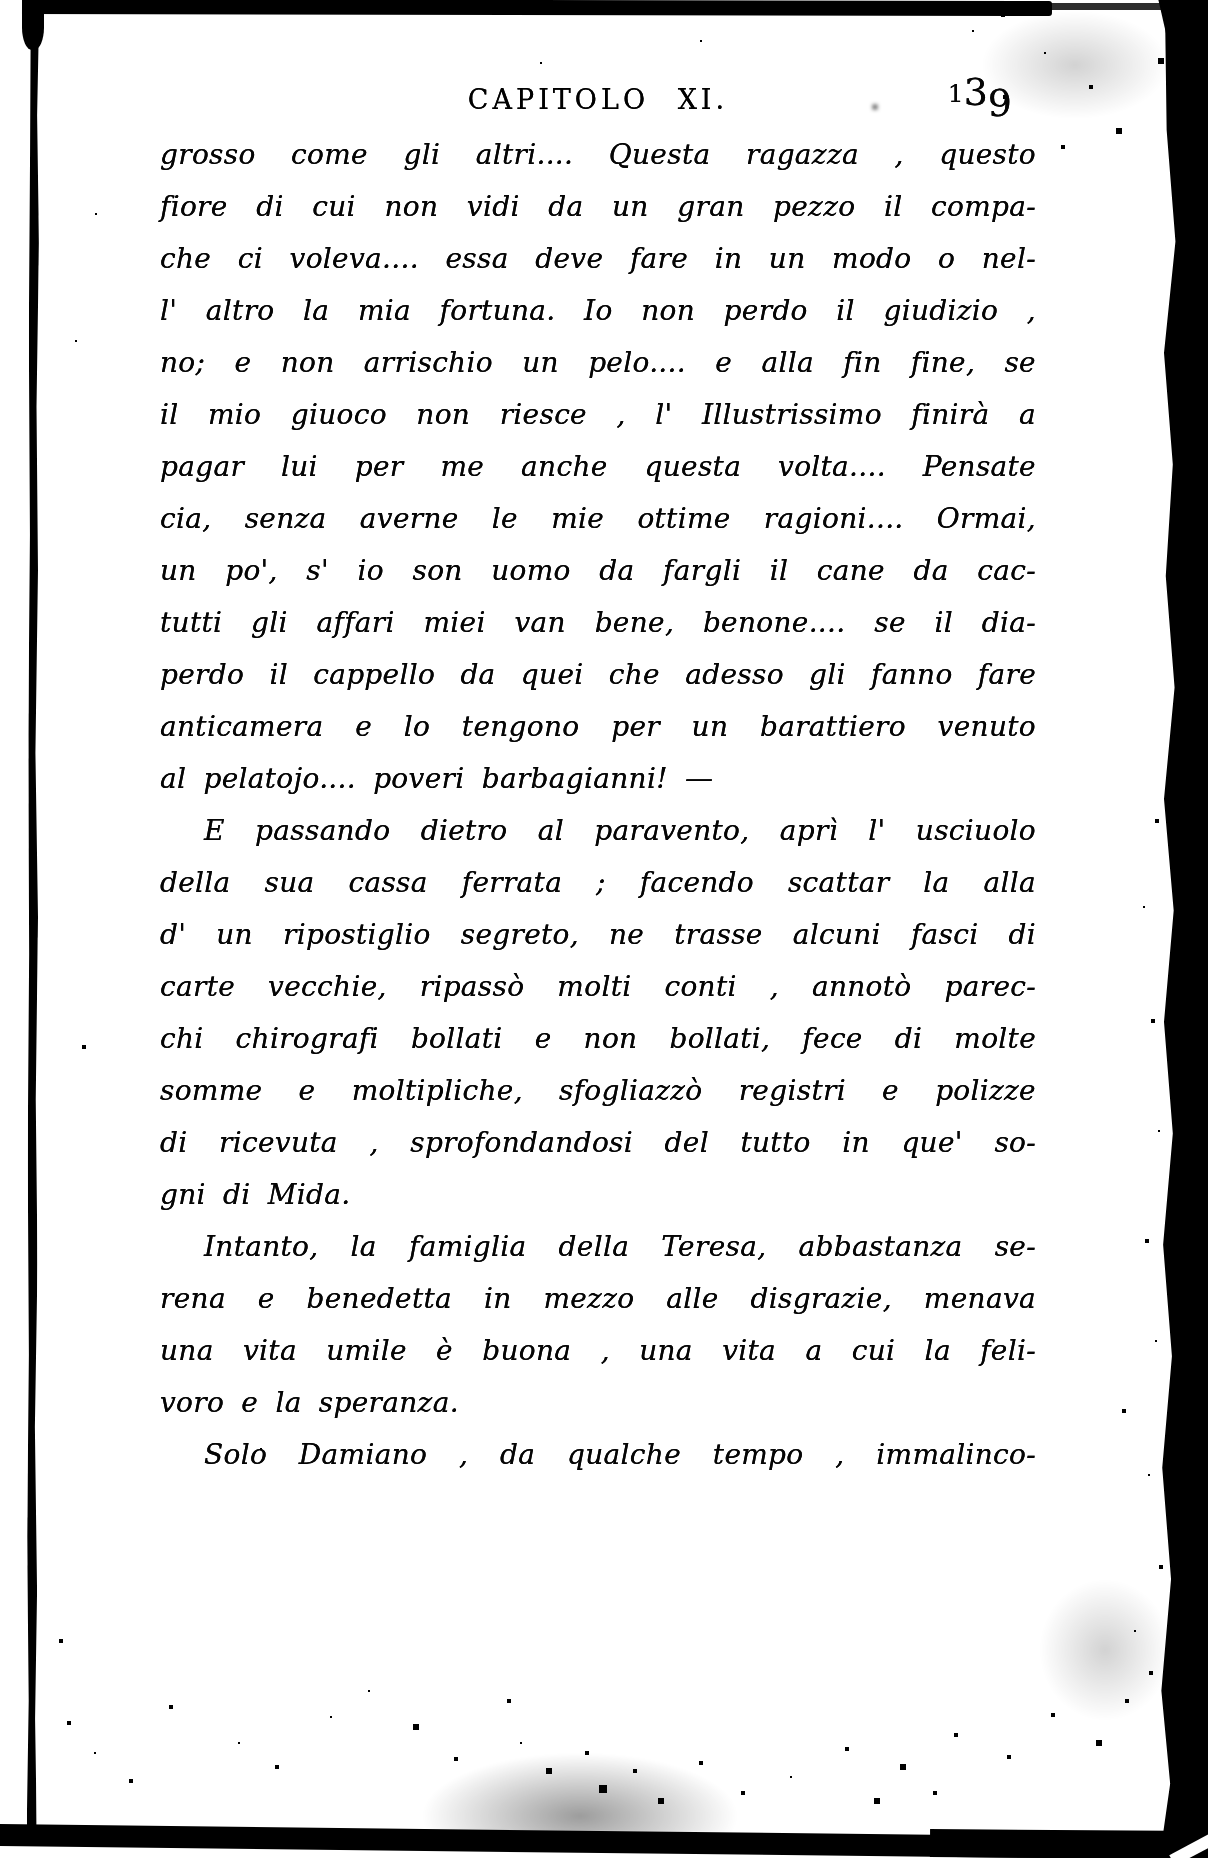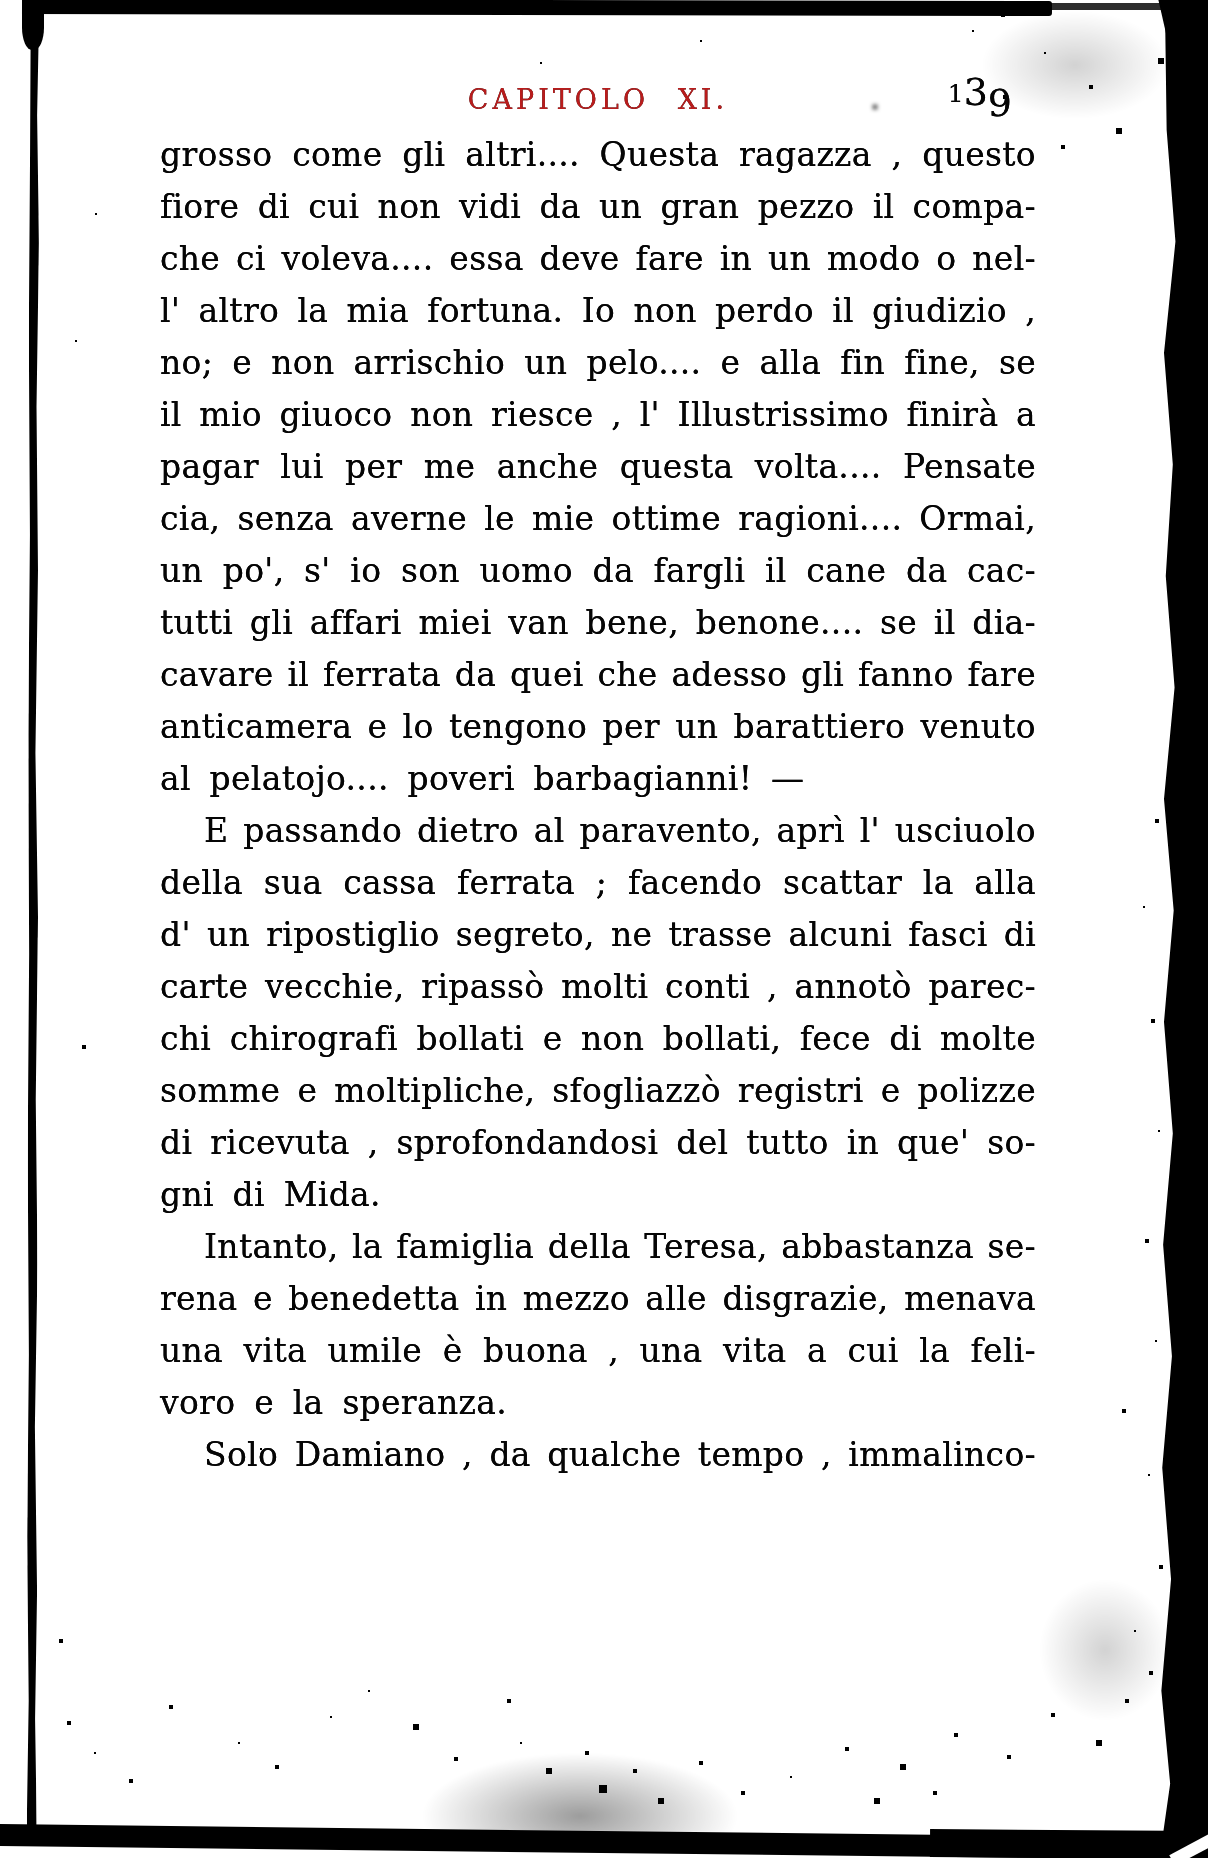--- a/index.html
+++ b/index.html
@@ -60,32 +60,32 @@
       1158px 1130px 0 0 #000, 1152px 1020px 0 1px #000, 1143px 906px 0 0 #000,
       1156px 820px 0 1px #000, 1090px 86px 0 1px #000, 1044px 52px 0 0 #000,
       1004px 96px 0 1px #000, 1118px 130px 0 2px #000, 1160px 60px 0 2px #000,
       972px 30px 0 0 #000, 1062px 146px 0 1px #000, 1002px 14px 0 1px #000,
       874px 106px 4px 1px #000, 95px 213px 0 0 #000, 75px 340px 0 0 #000,
       83px 1046px 0 1px #000, 60px 1640px 0 1px #000, 260px 1448px 0 0 #000,
       540px 62px 0 0 #000, 700px 40px 0 0 #000; }
   
   .header-row { position:absolute; left:160px; top:84px; width:876px; height:46px; }
   .chapter-title { text-align:center; font-size:27px; letter-spacing:4px; word-spacing:16px;
-                   color:#b91c1c; text-shadow:0 0 .5px rgba(0,0,0,.9); }
+                   color:#000000; text-shadow:0 0 .5px rgba(0,0,0,.9); }
   .page-number { position:absolute; right:24px; top:-10px; font-size:38px;
                  text-shadow:0 0 .5px rgba(0,0,0,.9); }
   .pn-d { display:inline-block; }
   .pn-d0 { font-size:25px; transform:translateY(-7px); }
   .pn-d1 { transform:translateY(-4px); }
   .pn-d2 { transform:translateY(7px); }
   .text-block { position:absolute; left:160px; top:129px; width:876px; }
-  .line { font-size:33px; line-height:52px; height:52px; white-space:normal;
+  .line { font-size:28px; line-height:52px; height:52px; white-space:normal;
           text-align:justify; text-align-last:justify; text-justify:inter-word;
           letter-spacing:.3px; word-spacing:2px;
-          text-shadow:0 0 .55px rgba(0,0,0,.95); }
+          text-shadow:0 0 .55px rgba(0,0,0,.95);font-style:italic; }
   .line.indent { text-indent:44px; }
   .line.left { text-align:right; text-align-last:left; word-spacing:8px; }
 </style>
 </head>
 <body>
 
 <div id="scan-page">
 
   <div class="art top-bar"></div>
   <div class="art top-bar-ext"></div>
@@ -110,21 +110,21 @@
       <div class="line">grosso come gli altri.... Questa ragazza , questo</div>
       <div class="line">fiore di cui non vidi da un gran pezzo il compa-</div>
       <div class="line">che ci voleva.... essa deve fare in un modo o nel-</div>
       <div class="line">l' altro la mia fortuna. Io non perdo il giudizio ,</div>
       <div class="line">no; e non arrischio un pelo.... e alla fin fine, se</div>
       <div class="line">il mio giuoco non riesce , l' Illustrissimo finirà a</div>
       <div class="line">pagar lui per me anche questa volta.... Pensate</div>
       <div class="line">cia, senza averne le mie ottime ragioni.... Ormai,</div>
       <div class="line">un po', s' io son uomo da fargli il cane da cac-</div>
       <div class="line">tutti gli affari miei van bene, benone.... se il dia-</div>
-      <div class="line">cavare il ferrata da quei che adesso gli fanno fare</div>
+      <div class="line">perdo il cappello da quei che adesso gli fanno fare</div>
       <div class="line">anticamera e lo tengono per un barattiero venuto</div>
       <div class="line left">al pelatojo.... poveri barbagianni! —</div>
       <div class="line indent">E passando dietro al paravento, aprì l' usciuolo</div>
       <div class="line">della sua cassa ferrata ; facendo scattar la alla</div>
       <div class="line">d' un ripostiglio segreto, ne trasse alcuni fasci di</div>
       <div class="line">carte vecchie, ripassò molti conti , annotò parec-</div>
       <div class="line">chi chirografi bollati e non bollati, fece di molte</div>
       <div class="line">somme e moltipliche, sfogliazzò registri e polizze</div>
       <div class="line">di ricevuta , sprofondandosi del tutto in que' so-</div>
       <div class="line left">gni di Mida.</div>

